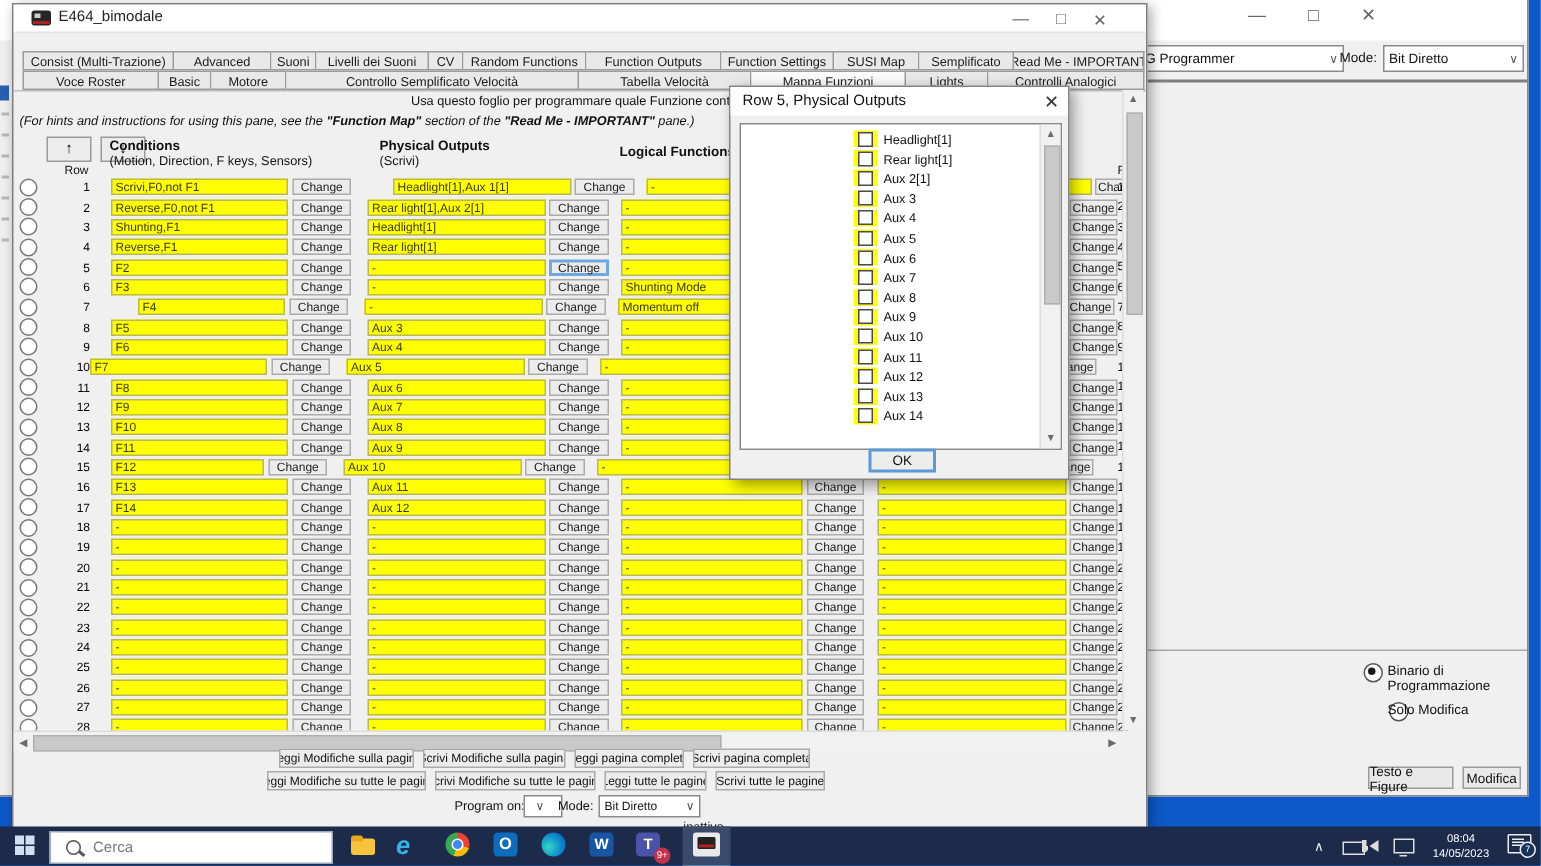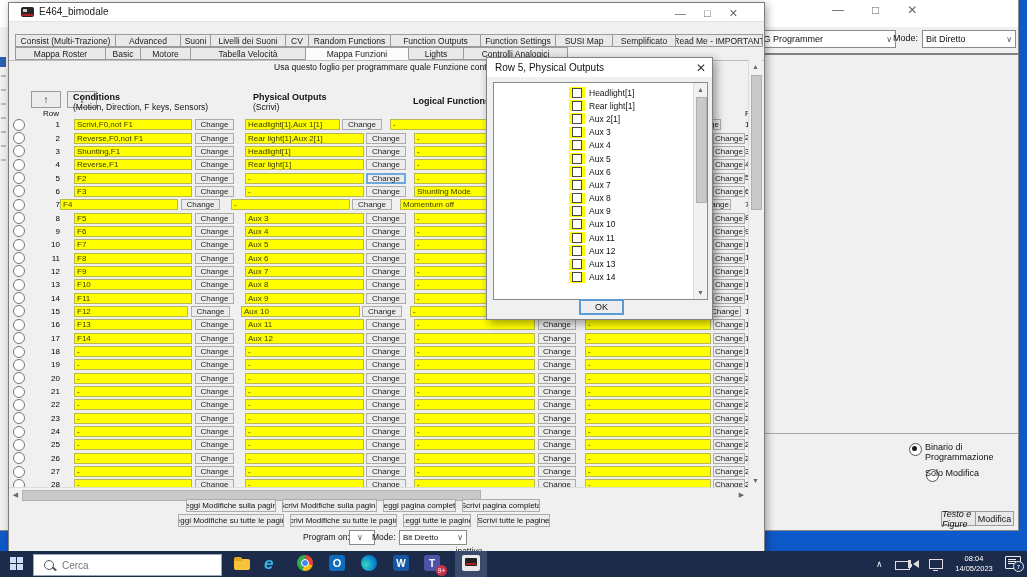--- a/index.html
+++ b/index.html
@@ -170,21 +170,21 @@
     <span>Bit Diretto</span>
     <span class="arr">∨</span>
   </div>
   <div id="bgw-sep"></div>
   <div id="bgw-panelline"></div>
 
   <span class="bradio sel abs" style="left:909px;top:440px;"></span>
   <span class="abs" style="left:925px;top:442px;font-size:9px;color:#111;">Binario di Programmazione</span>
   <span class="bradio abs" style="left:909px;top:466px;"></span>
   <span class="abs" style="left:925px;top:468px;font-size:9px;color:#111;">Solo Modifica</span>
-  <div class="bgbtn" style="left:941px;top:511px;width:55px;height:13px;font-style:italic;">Testo e Figure</div>
+  <div class="bgbtn" style="left:912px;top:511px;width:55px;height:13px;">Testo e Figure</div>
   <div class="bgbtn" style="left:975px;top:511px;width:37px;height:13px;">Modifica</div>
 
   <div id="sliver-blue"></div>
   <div id="sliver-marks">
     <div class="m" style="top:20px;"></div>
       <div class="m" style="top:34px;"></div>
     <div class="m" style="top:48px;"></div>
       <div class="m" style="top:62px;"></div>
     <div class="m" style="top:76px;"></div>
       <div class="m" style="top:90px;"></div>
@@ -209,50 +209,54 @@
       <div class="tab" style="width: 75px;">Livelli dei Suoni</div>
       <div class="tab" style="width: 23px;">CV</div>
       <div class="tab" style="width: 82px;">Random Functions</div>
       <div class="tab" style="width: 90px;">Function Outputs</div>
       <div class="tab" style="width: 75px;">Function Settings</div>
       <div class="tab" style="width: 57px;">SUSI Map</div>
       <div class="tab" style="width: 63px;">Semplificato</div>
       <div class="tab" style="width: 87px;">Read Me - IMPORTANT</div>
     </div>
   <div id="tabs2" class="tabrow">
-      <div class="tab" style="width: 91px;">Mappa Roster</div>
+      <div class="tab" style="width: 91px;">Voce Roster</div>
       <div class="tab" style="width: 35px;">Basic</div>
       <div class="tab" style="width: 50px;">Motore</div>
+      <div class="tab" style="width: 195px;">Controllo Semplificato Velocità</div>
       <div class="tab" style="width: 115px;">Tabella Velocità</div>
       <div class="tab sel" style="width: 103px;">Mappa Funzioni</div>
       <div class="tab" style="width: 55px;">Lights</div>
       <div class="tab" style="width: 104px;">Controlli Analogici</div>
     </div>
   <div id="fw-content-line"></div>
 
   <div id="instr1">Usa questo foglio per programmare quale Funzione contolla quale usc</div>
+  <div id="instr2">
+    <span>(For hints and instructions for using this pane, see the </span><b>"Function Map"</b><span> section of the </span><b>"Read Me - IMPORTANT"</b><span> pane.)</span>
+  </div>
 
   <div class="arrbtn" style="left:22px;top:88px;">↑</div>
   <div class="arrbtn" style="left:58px;top:88px;">↓</div>
   <div id="rowlbl">Row</div>
   <div id="rhdr">R</div>
 
   <div class="hdr" style="left:64px;top:89px;">Conditions</div>
   <div class="hdrsub" style="left:64px;top:99px;">(Motion, Direction, F keys, Sensors)</div>
   <div class="hdr" style="left:244px;top:89px;">Physical Outputs</div>
   <div class="hdrsub" style="left:244px;top:99px;">(Scrivi)</div>
   <div class="hdr" style="left:404px;top:93px;">Logical Functions</div>
 
   <div id="rows">
       <div class="trow">
         <span class="rad"></span>
         <div class="rnum">1</div>
         <div class="yf" style="width: 118px; margin-left: 14px;">Scrivi,F0,not F1</div>
         <button class="chg" style="width: 39px; margin-left: 3px;">Change</button>
-        <div class="yf" style="width: 95px; margin-left: 11px;">Headlight[1],Aux 1[1]</div>
+        <div class="yf" style="width: 119px; margin-left: 28px;">Headlight[1],Aux 1[1]</div>
         <button class="chg" style="width: 40px; margin-left: 2px;">Change</button>
         <div class="yf" style="width: 121px; margin-left: 8px;">-</div>
         <button class="chg" style="width: 38px; margin-left: 3px;">Change</button>
         <div class="yf" style="width: 126px; margin-left: 9px;">-</div>
         <button class="chg" style="width: 32px; margin-left: 2px;">Change</button>
       </div>
       <div class="trow">
         <span class="rad"></span>
         <div class="rnum">2</div>
         <div class="yf" style="width: 118px; margin-left: 14px;">Reverse,F0,not F1</div>
@@ -308,21 +312,21 @@
         <div class="yf" style="width: 119px; margin-left: 11px;">-</div>
         <button class="chg" style="width: 40px; margin-left: 2px;">Change</button>
         <div class="yf" style="width: 121px; margin-left: 8px;">Shunting Mode</div>
         <button class="chg" style="width: 38px; margin-left: 3px;">Change</button>
         <div class="yf" style="width: 126px; margin-left: 9px;">-</div>
         <button class="chg" style="width: 32px; margin-left: 2px;">Change</button>
       </div>
       <div class="trow">
         <span class="rad"></span>
         <div class="rnum">7</div>
-        <div class="yf" style="width: 118px; margin-left: 0;">F4</div>
+        <div class="yf" style="width: 98px; margin-left: 32px;">F4</div>
         <button class="chg" style="width: 39px; margin-left: 3px;">Change</button>
         <div class="yf" style="width: 119px; margin-left: 11px;">-</div>
         <button class="chg" style="width: 40px; margin-left: 2px;">Change</button>
         <div class="yf" style="width: 121px; margin-left: 8px;">Momentum off</div>
         <button class="chg" style="width: 38px; margin-left: 3px;">Change</button>
         <div class="yf" style="width: 126px; margin-left: 9px;">-</div>
         <button class="chg" style="width: 32px; margin-left: 2px;">Change</button>
       </div>
       <div class="trow">
         <span class="rad"></span>
@@ -344,21 +348,21 @@
         <div class="yf" style="width: 119px; margin-left: 11px;">Aux 4</div>
         <button class="chg" style="width: 40px; margin-left: 2px;">Change</button>
         <div class="yf" style="width: 121px; margin-left: 8px;">-</div>
         <button class="chg" style="width: 38px; margin-left: 3px;">Change</button>
         <div class="yf" style="width: 126px; margin-left: 9px;">-</div>
         <button class="chg" style="width: 32px; margin-left: 2px;">Change</button>
       </div>
       <div class="trow">
         <span class="rad"></span>
         <div class="rnum">10</div>
-        <div class="yf" style="width: 118px; margin-left: 14px;">F7</div>
+        <div class="yf" style="width: 118px; ">F7</div>
         <button class="chg" style="width: 39px; margin-left: 3px;">Change</button>
         <div class="yf" style="width: 119px; margin-left: 11px;">Aux 5</div>
         <button class="chg" style="width: 40px; margin-left: 2px;">Change</button>
         <div class="yf" style="width: 121px; margin-left: 8px;">-</div>
         <button class="chg" style="width: 38px; margin-left: 3px;">Change</button>
         <div class="yf" style="width: 126px; margin-left: 9px;">-</div>
         <button class="chg" style="width: 32px; margin-left: 2px;">Change</button>
       </div>
       <div class="trow">
         <span class="rad"></span>
@@ -404,21 +408,21 @@
         <div class="yf" style="width: 119px; margin-left: 11px;">Aux 9</div>
         <button class="chg" style="width: 40px; margin-left: 2px;">Change</button>
         <div class="yf" style="width: 121px; margin-left: 8px;">-</div>
         <button class="chg" style="width: 38px; margin-left: 3px;">Change</button>
         <div class="yf" style="width: 126px; margin-left: 9px;">-</div>
         <button class="chg" style="width: 32px; margin-left: 2px;">Change</button>
       </div>
       <div class="trow">
         <span class="rad"></span>
         <div class="rnum">15</div>
-        <div class="yf" style="width: 114px; margin-left: 14px;">F12</div>
+        <div class="yf" style="width: 102px; margin-left: 14px;">F12</div>
         <button class="chg" style="width: 39px; margin-left: 3px;">Change</button>
         <div class="yf" style="width: 119px; margin-left: 11px;">Aux 10</div>
         <button class="chg" style="width: 40px; margin-left: 2px;">Change</button>
         <div class="yf" style="width: 121px; margin-left: 8px;">-</div>
         <button class="chg" style="width: 38px; margin-left: 3px;">Change</button>
         <div class="yf" style="width: 126px; margin-left: 9px;">-</div>
         <button class="chg" style="width: 32px; margin-left: 2px;">Change</button>
       </div>
       <div class="trow">
         <span class="rad"></span>

